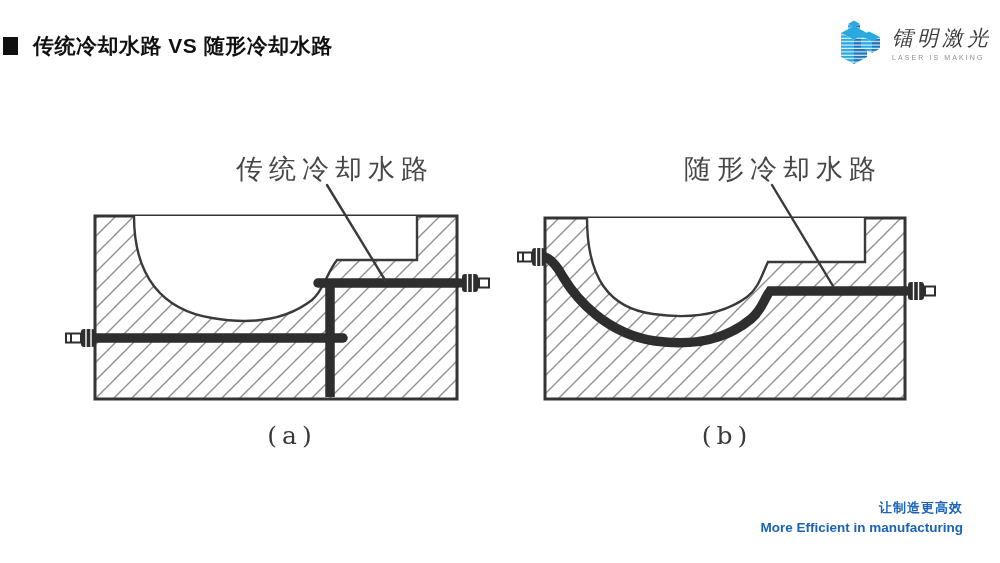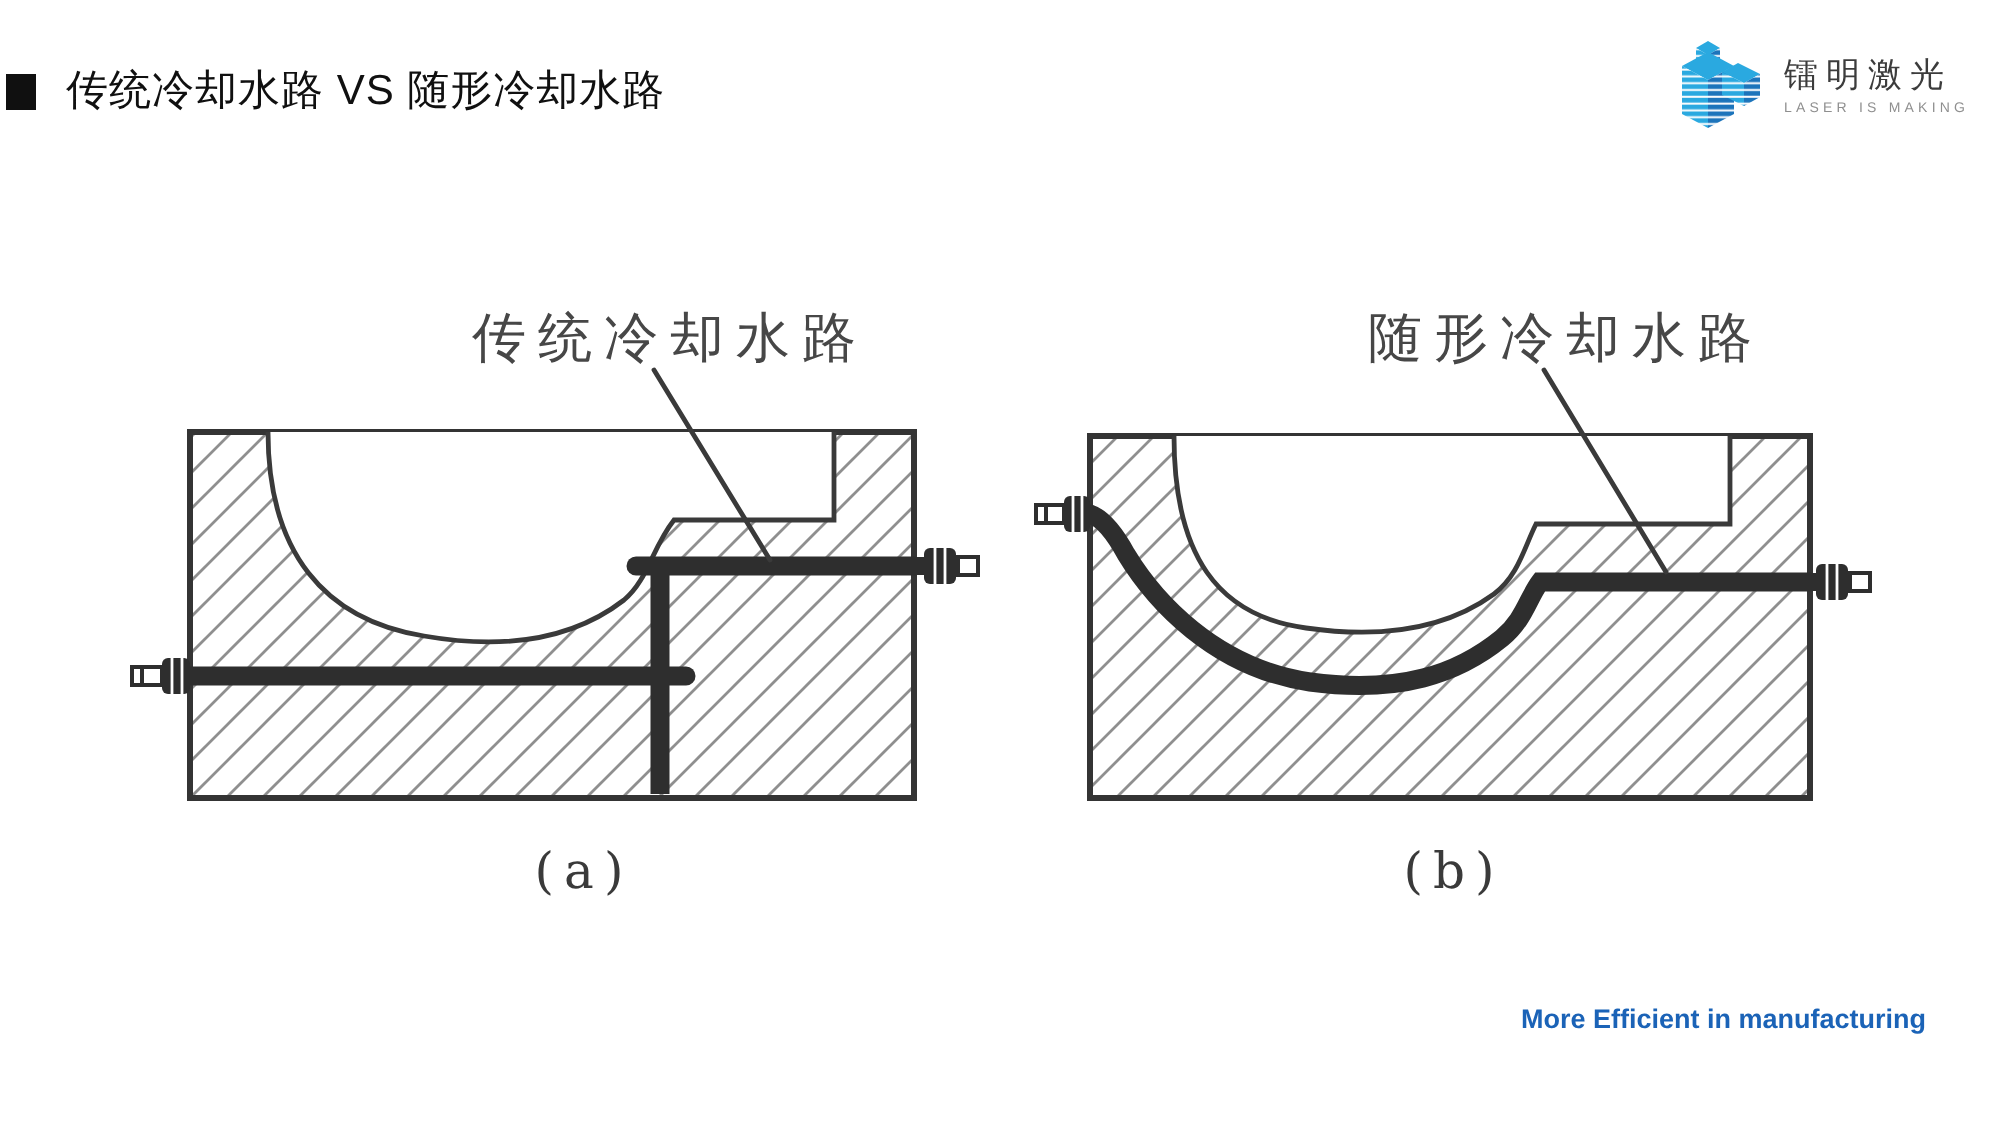--- a/index.html
+++ b/index.html
@@ -1,24 +1,24 @@
 <!DOCTYPE html>
 <html><head>
 <meta charset="utf-8">
 <style>
   html,body{margin:0;padding:0;background:#fff;}
   body{width:1000px;height:563px;position:relative;overflow:hidden;
        font-family:"Liberation Sans",sans-serif;-webkit-font-smoothing:antialiased;}
   .bullet{position:absolute;left:3px;top:37px;width:15px;height:18px;background:#101010;}
   .page-title{position:absolute;left:33px;top:35px;font-size:21px;line-height:22px;
-              color:#101010;letter-spacing:0.5px;font-weight:400;white-space:nowrap;}
+              color:#101010;letter-spacing:0.5px;font-weight:700;white-space:nowrap;}
   .logo{position:absolute;left:834px;top:15px;display:flex;align-items:center;}
   .logo-mark{width:52px;height:54px;}
   .logo-text{margin-left:6px;}
-  .logo-name{font-size:17px;font-weight:500;color:#3c3c3c;letter-spacing:4px;white-space:nowrap;}
+  .logo-name{font-size:21px;font-weight:500;color:#3c3c3c;letter-spacing:4px;white-space:nowrap;font-style:italic;}
   .logo-tagline{font-size:7px;color:#8f8f8f;letter-spacing:2.1px;margin-top:2px;white-space:nowrap;}
   .fig{position:absolute;top:128px;}
   #figA{left:60px;width:430px;height:330px;}
   #figB{left:505px;width:440px;height:330px;}
   .callout-text{font-family:"DejaVu Serif","Liberation Serif",serif;font-size:27px;
                 fill:#474747;letter-spacing:6px;}
   .caption-text{font-family:"DejaVu Serif","Liberation Serif",serif;font-size:25px;
                 fill:#3a3a3a;letter-spacing:5px;}
   .footer{position:absolute;right:37px;top:499px;text-align:right;}
   .footer-cn{font-size:13px;font-weight:600;letter-spacing:1px;}
@@ -120,14 +120,15 @@
     <rect x="420" y="158.5" width="10" height="9" fill="#ffffff" stroke="#2e2e2e" stroke-width="2"></rect>
   </g>
 
   <text x="278" y="50" text-anchor="middle" class="callout-text">随形冷却水路</text>
   <path d="M267,57 L328,158" stroke="#3a3a3a" stroke-width="2.4" stroke-linecap="round" fill="none"></path>
 
   <text x="222" y="316" text-anchor="middle" class="caption-text">(b)</text>
 </svg>
 
 <div class="footer" style="color: rgb(27, 99, 183);">
+  <div class="footer-cn">让制造更高效</div>
   <div class="footer-en">More Efficient in manufacturing</div>
 </div>
 
 </body></html>

